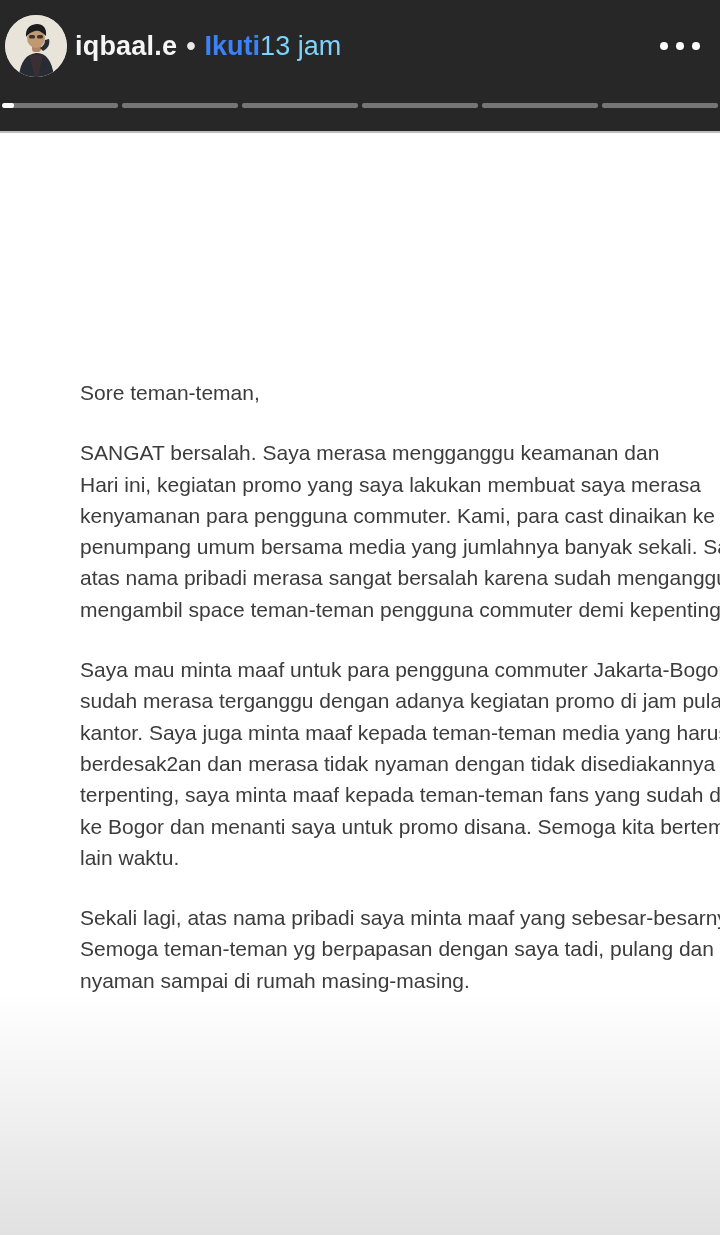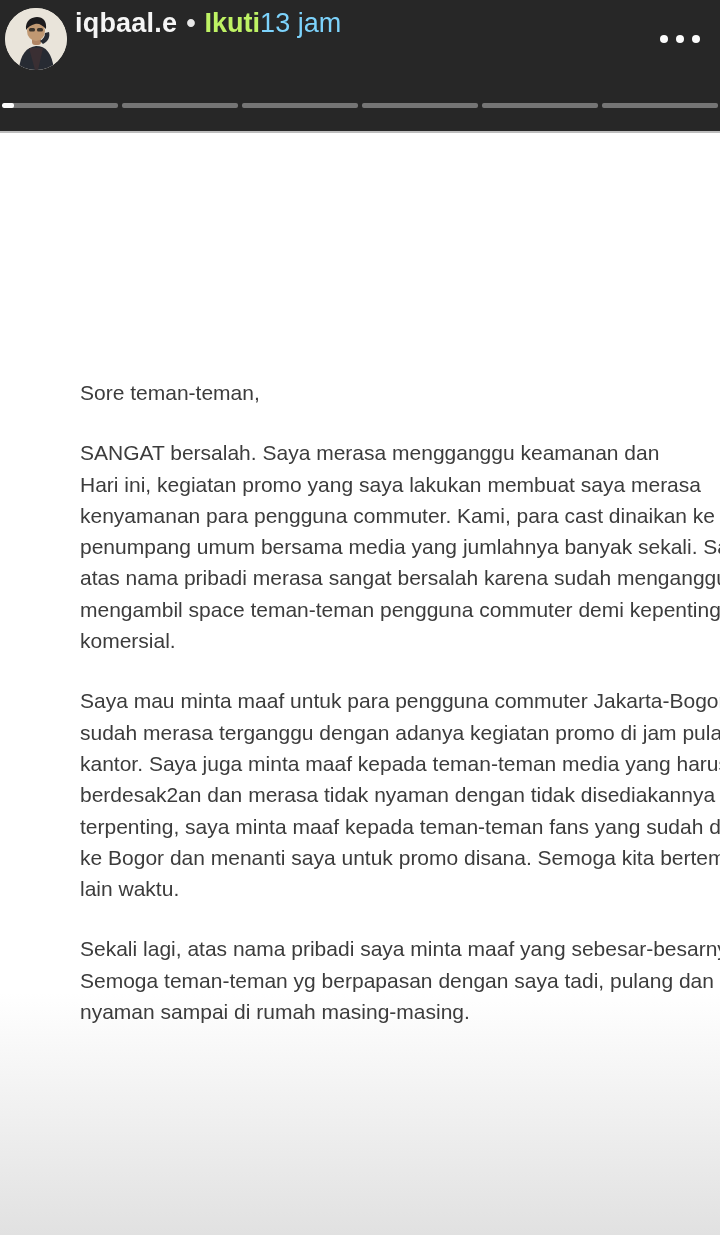--- a/index.html
+++ b/index.html
@@ -15,23 +15,24 @@
   
   .story-header {
     position: absolute;
     top: 0; left: 0;
     width: 720px;
     height: 131px;
     background: #272727;
   }
   .header-row {
     position: absolute;
-    top: 8px; left: 5px; right: 16px;
+    top: 15px; left: 5px; right: 16px;
     height: 62px;
     display: flex;
+    align-items: center;
   }
   .avatar {
     width: 62px; height: 62px;
     border-radius: 50%;
     overflow: hidden;
     flex: 0 0 auto;
     background: #e9e4da;
     cursor: pointer;
   }
   .avatar svg { display: block; width: 62px; height: 62px; }
@@ -44,21 +45,21 @@
     cursor: pointer;
   }
   .dot-sep {
     margin-left: 9px;
     color: #e8e8e8;
     font-size: 27px;
     font-weight: 700;
   }
   .follow {
     margin-left: 9px;
-    color: #bef264;
+    color: #3b82f6;
     font-size: 27px;
     font-weight: 600;
     text-decoration: none;
     cursor: pointer;
   }
   .timestamp {
     color: #7dd3fc;
     font-size: 27px;
     font-weight: 400;
   }
@@ -191,21 +192,20 @@
         <p>
           <span class="line">Sore teman-teman,</span>
         </p>
         <p>
           <span class="line">SANGAT bersalah. Saya merasa mengganggu keamanan dan</span>
           <span class="line">Hari ini, kegiatan promo yang saya lakukan membuat saya merasa</span>
           <span class="line">kenyamanan para pengguna commuter. Kami, para cast dinaikan ke kereta</span>
           <span class="line">penumpang umum bersama media yang jumlahnya banyak sekali. Saya</span>
           <span class="line">atas nama pribadi merasa sangat bersalah karena sudah menganggu dan</span>
           <span class="line">mengambil space teman-teman pengguna commuter demi kepentingan</span>
-          <span class="line">komersial.</span>
         </p>
         <p>
           <span class="line">Saya mau minta maaf untuk para pengguna commuter Jakarta-Bogor yang</span>
           <span class="line">sudah merasa terganggu dengan adanya kegiatan promo di jam pulang</span>
           <span class="line">kantor. Saya juga minta maaf kepada teman-teman media yang harus</span>
           <span class="line">berdesak2an dan merasa tidak nyaman dengan tidak disediakannya</span>
           <span class="line">terpenting, saya minta maaf kepada teman-teman fans yang sudah datang</span>
           <span class="line">ke Bogor dan menanti saya untuk promo disana. Semoga kita bertemu di</span>
           <span class="line">lain waktu.</span>
         </p>

